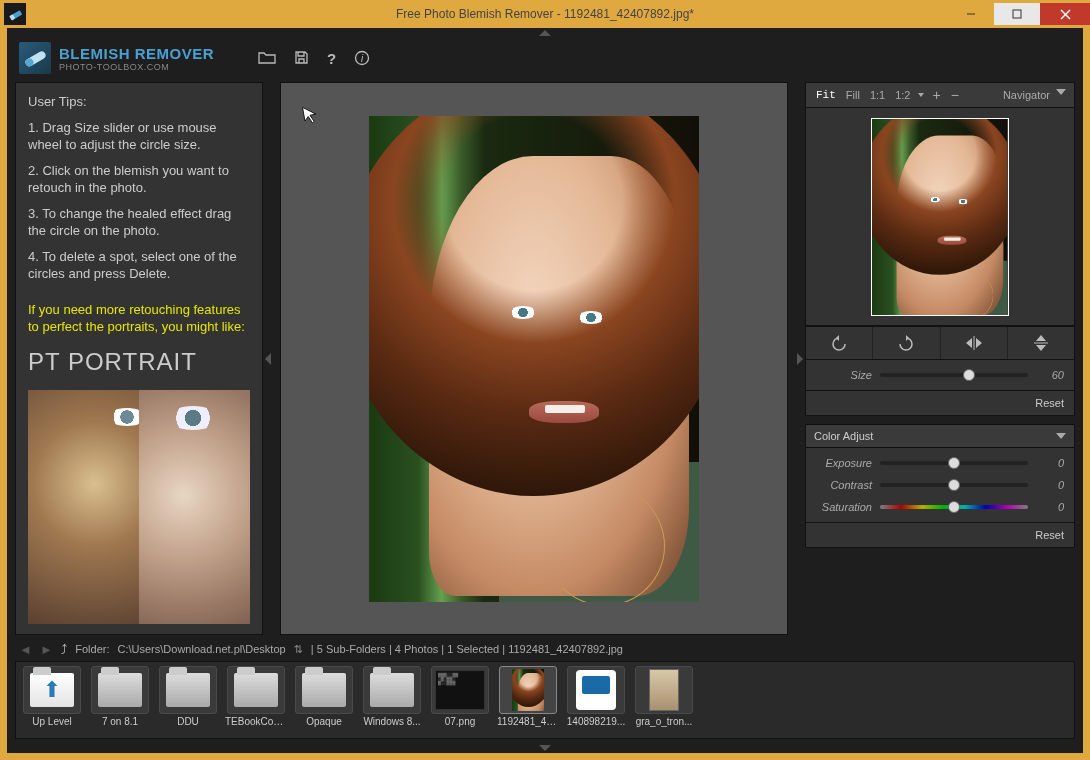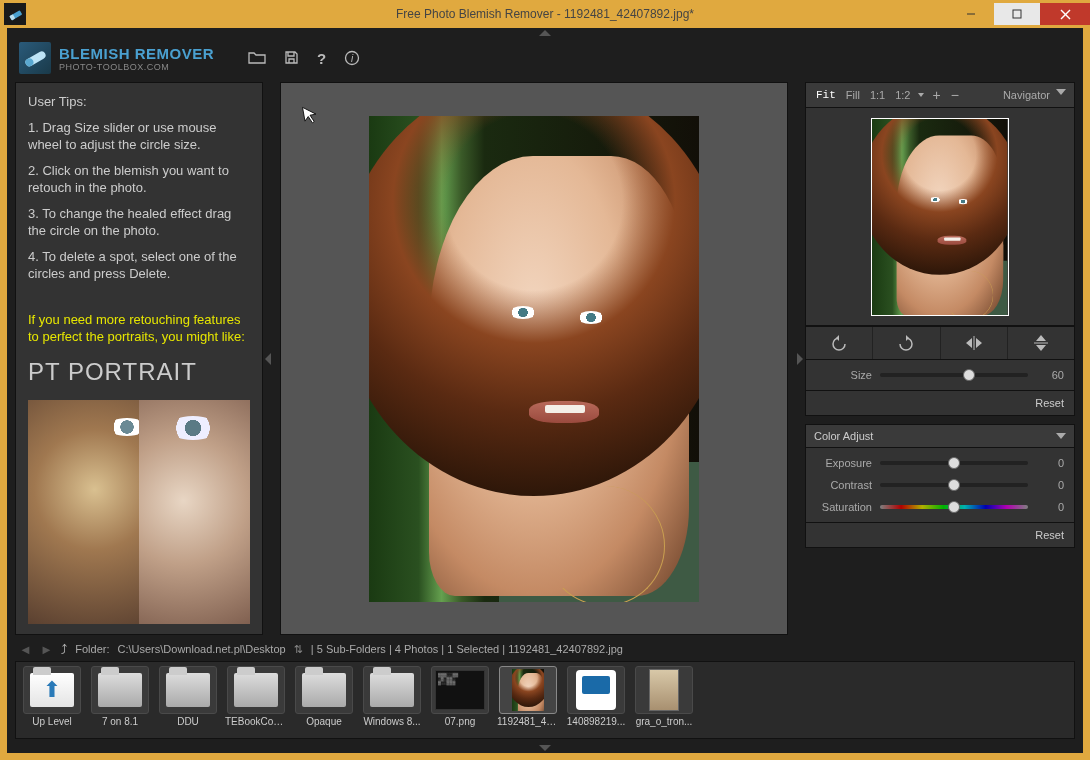--- a/index.html
+++ b/index.html
@@ -17,37 +17,37 @@
   .winbtn.min { }
   
   
   .app { position: absolute; left:7px; right:7px; top:28px; bottom:7px; background: #1e1e1e; display:flex; flex-direction:column; }
   
   .expand-handle { height:10px; background:#1e1e1e; display:flex; align-items:center; justify-content:center; }
   .expand-handle::after { content:""; width:0;height:0;border-left:6px solid transparent;border-right:6px solid transparent;border-bottom:6px solid #555; }
   .expand-handle.down::after{ border-bottom:none;border-top:6px solid #555; }
   
   
-  .header { height:40px; display:flex; align-items:center; padding:0 12px; gap:4px; }
+  .header { height:40px; display:flex; align-items:center; padding:0 12px; gap:14px; }
   .logo { display:flex; align-items:center; gap:8px; }
   .logo-icon { width:32px; height:32px; background:linear-gradient(135deg,#2a5a7a,#1a3a4a); border-radius:2px; display:flex;align-items:center;justify-content:center; transform: rotate(0deg); }
   .logo-text1 { color:#4aa0d0; font-size:15px; font-weight:600; letter-spacing:0.5px; }
   .logo-text2 { color:#888; font-size:9px; letter-spacing:0.5px; }
   .header-tools { display:flex; gap:18px; margin-left:30px; color:#999; }
   .header-tools .ico { cursor:pointer; font-size:15px; }
   
   
   .main { flex:1; display:flex; gap:0; padding:4px 8px 2px 8px; min-height:0; }
   
   .panel { background:#333; border:1px solid #111; }
   
   
   .tips { width:248px; padding:10px 12px; color:#ccc; font-size:13px; line-height:1.35; display:flex; flex-direction:column; gap:8px; }
   .tips h4 { font-size:13px; font-weight:normal; color:#ccc; }
-  .tips .promo { color:#e6e600; margin-top:20px; }
+  .tips .promo { color:#e6e600; margin-top:10px; }
   .tips .promo-title { font-size:24px; color:#ccc; letter-spacing:1px; margin-top:2px; }
   .tips-img { flex:1; display:flex; gap:0; margin-top:4px; }
   .tips-img .half { flex:1; background:#7a6048; }
   .half.a { background: radial-gradient(circle at 60% 40%, #d9c090 0%, #a07850 40%, #5a4030 100%); position:relative; }
   .half.b { background: radial-gradient(circle at 40% 45%, #e8d6c4 0%, #c0a088 45%, #806050 100%); position:relative; }
   .eye-a { position:absolute; top:18px; right:-8px; width:40px; height:18px; border-radius:50%; background:radial-gradient(circle,#6a8a95 0 30%,#fff 31% 60%,transparent 61%);}
   .eye-b { position:absolute; top:16px; left:28px; width:52px; height:24px; border-radius:50%; background:radial-gradient(circle,#5a7a85 0 28%,#eef 29% 58%,transparent 59%);}
   
   
   .canvas-wrap { flex:1; margin:0 7px; background:#555; border:1px solid #111; position:relative; display:flex; align-items:center; justify-content:center; }
@@ -73,21 +73,21 @@
   .nav-head .navtxt { margin-left:auto; display:flex; align-items:flex-start; gap:6px; }
   .nav-body { height:218px; background:#333; border:1px solid #111; border-top:none; display:flex; align-items:center; justify-content:center; }
   .nav-thumb { width:138px; height:198px; border:1px solid #fff; background:#555; overflow:hidden;}
   .nav-thumb .photo{ transform: scale(0.41); transform-origin: top left; width:330px;height:486px;}
   
   .toolrow { height:34px; background:#333; border:1px solid #111; display:flex; }
   .toolbtn { flex:1; display:flex; align-items:center; justify-content:center; color:#bbb; font-size:16px; border-right:1px solid #222;}
   .toolbtn:last-child{border-right:none;}
   
   .sliders { background:#333; border:1px solid #111; border-top:none; padding:4px 10px 4px 10px; }
-  .srow { display:flex; align-items:center; height:22px; font-size:11px; color:#aaa; gap:8px;}
+  .srow { display:flex; align-items:center; height:22px; font-size:11px; color:#aaa; gap:8px;font-style:italic;}
   .srow .lbl { width:56px; text-align:right; }
   .srow .track { flex:1; height:4px; background:#222; position:relative; border-radius:2px;}
   .srow .track.hue { background: linear-gradient(90deg,#808080,#b00000,#b0b000,#00b000,#00b0b0,#0000b0,#b000b0,#808080);}
   .srow .thumb { position:absolute; top:-4px; width:12px; height:12px; border-radius:50%; background:#ddd; border:1px solid #666; transform:translateX(-50%);}
   .srow .val { width:28px; text-align:right; }
   .reset { text-align:right; font-size:11px; color:#ccc; padding:6px 10px; background:#333; border:1px solid #111; border-top:none;}
   
   .sect-head { height:24px; background:#3a3a3a; border:1px solid #111; display:flex; align-items:center; justify-content:space-between; padding:0 8px; font-size:11px; color:#ccc; gap:6px; margin-top:4px;}
   
   

